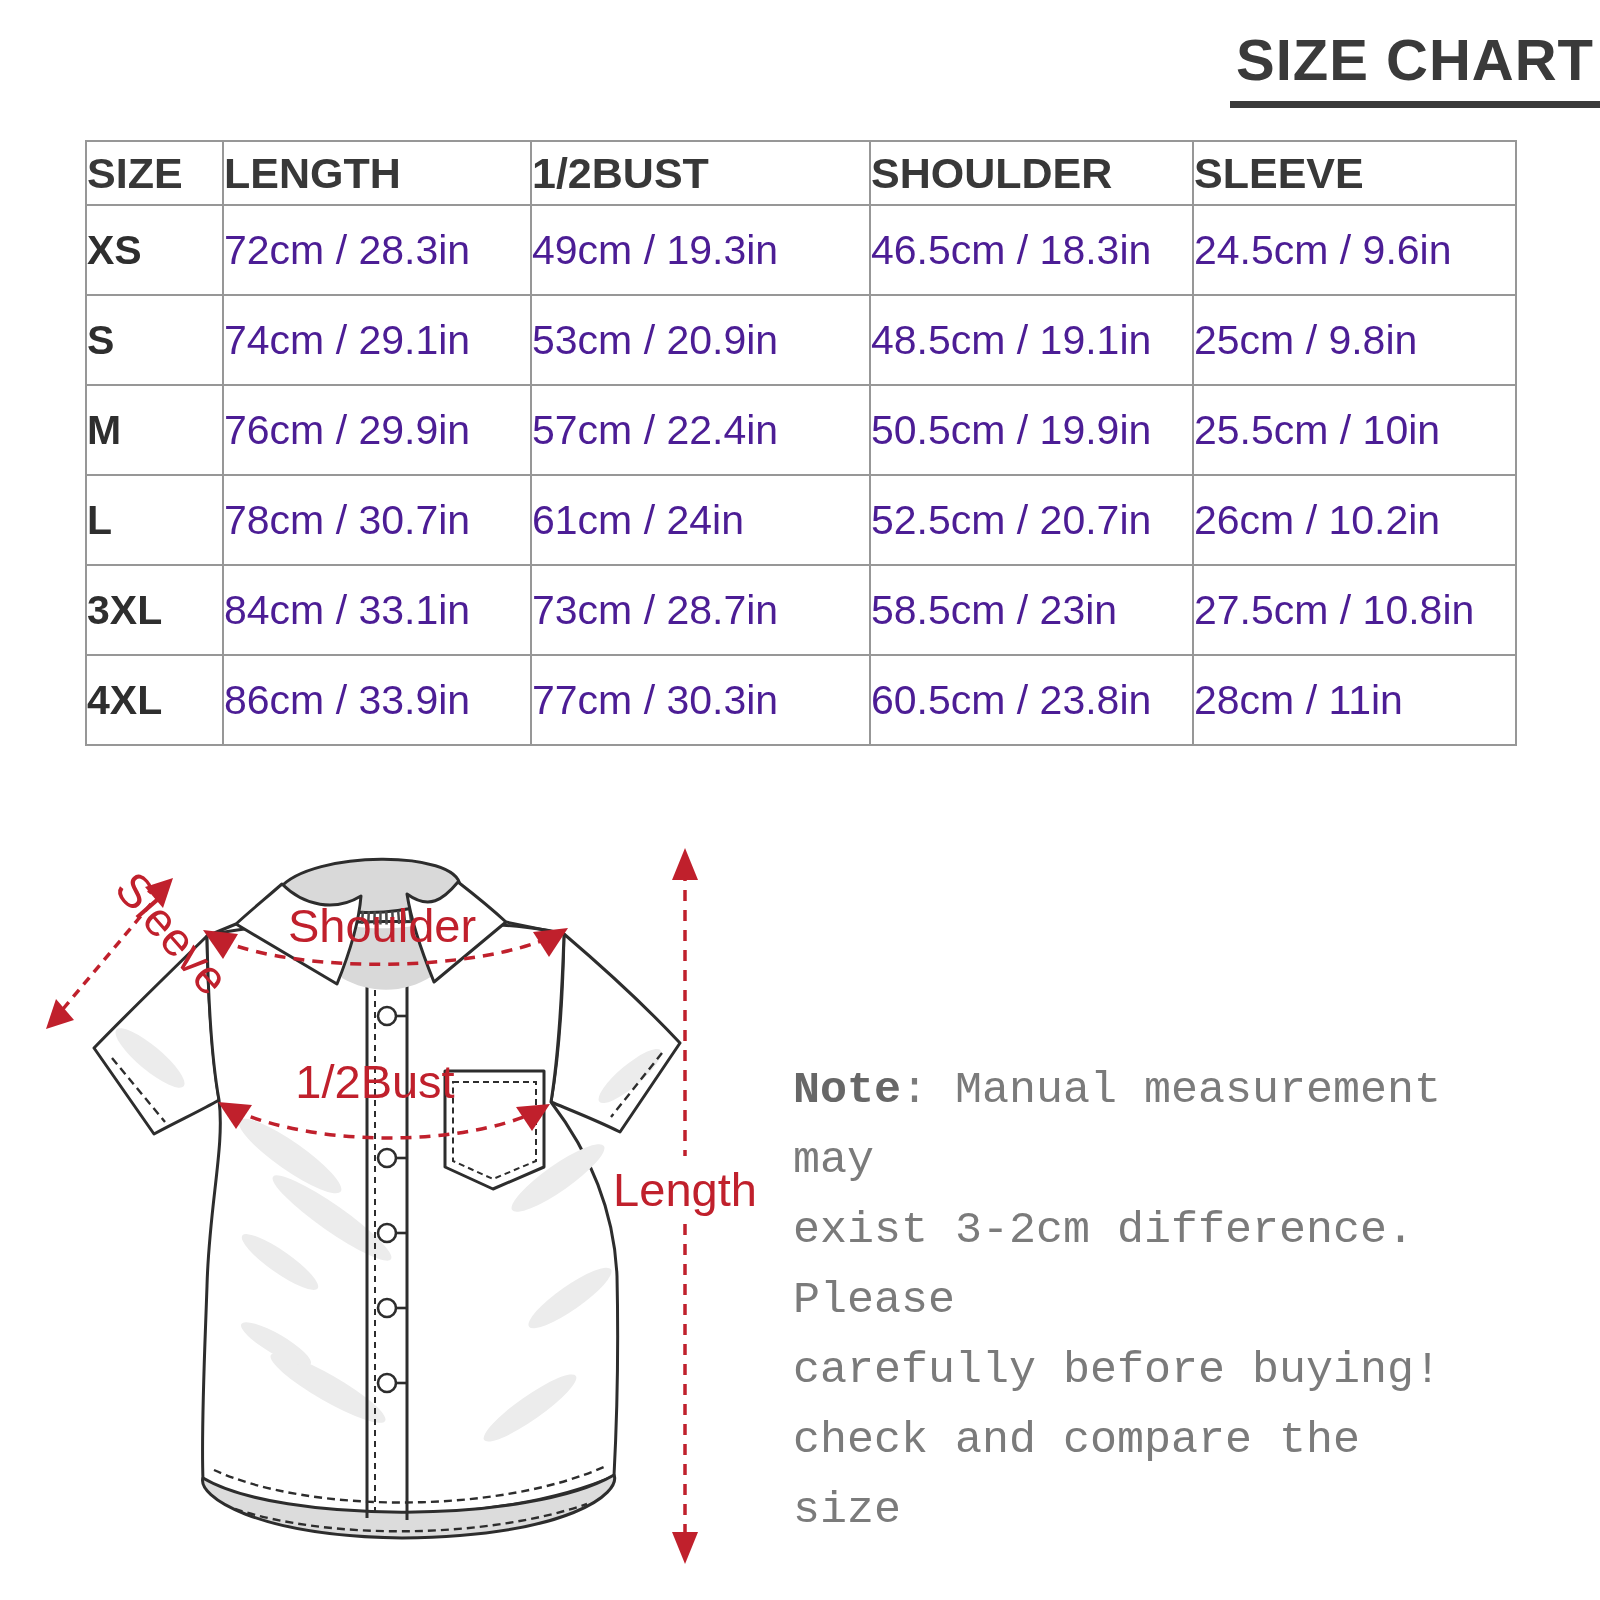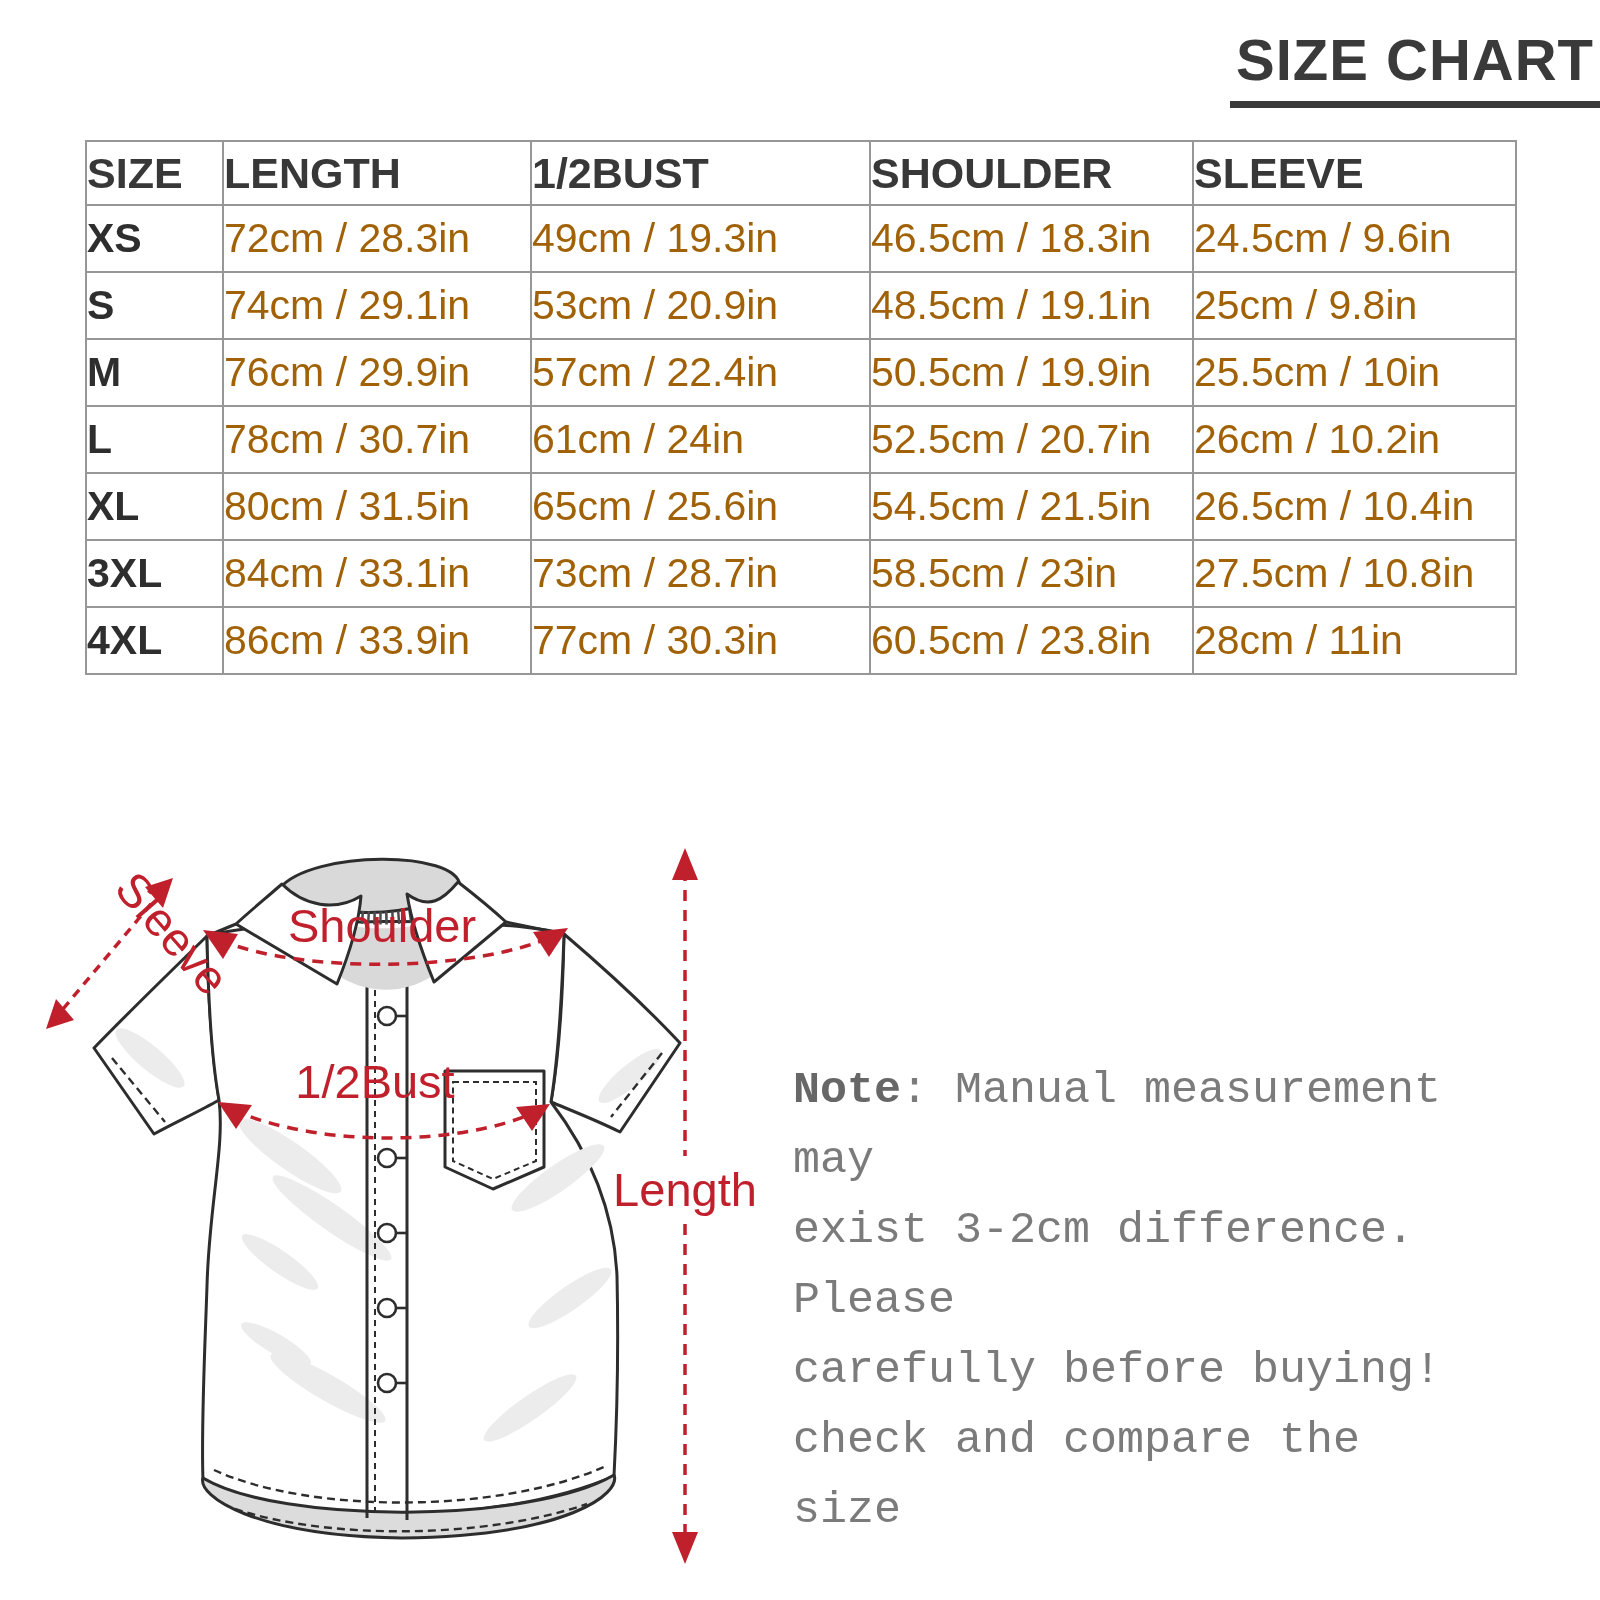--- a/index.html
+++ b/index.html
@@ -8,23 +8,23 @@
 
   
   .title-wrap{position:absolute;top:26px;left:0;width:100%;text-align:right;}
   .title{display:inline-block;font-size:58px;font-weight:bold;letter-spacing:1px;color:#3a3a3a;
          border-bottom:7px solid #3a3a3a;padding:0 6px 8px 6px;}
 
   
   .size-table{position:absolute;left:85px;top:140px;width:1430px;border-collapse:collapse;table-layout:fixed;}
   .size-table th,.size-table td{border:2px solid #979797;text-align:left;vertical-align:middle;padding:0;}
   .size-table thead th{height:62px;font-size:43px;font-weight:bold;color:#383838;}
-  .size-table tbody tr{height:67px;}
+  .size-table tbody tr{height:90px;}
   .size-table tbody th{font-size:41px;font-weight:bold;color:#2e2e2e;}
-  .size-table tbody td{font-size:41px;font-weight:normal;color:#a16207;}
+  .size-table tbody td{font-size:41px;font-weight:normal;color:#4c1d95;}
 
   
   .diagram{position:absolute;left:30px;top:826px;width:740px;height:756px;}
 
   
   .note{position:absolute;left:793px;top:1056px;width:700px;font-size:45px;line-height:70px;color:#7b7b7b;font-family:Liberation Mono, monospace;}
   .note b{color:#676767;font-weight:bold;}
 </style>
 </head>
 <body>
@@ -75,27 +75,20 @@
           <td>25.5cm / 10in</td>
         </tr>
         <tr>
           <th>L</th>
           <td>78cm / 30.7in</td>
           <td>61cm / 24in</td>
           <td>52.5cm / 20.7in</td>
           <td>26cm / 10.2in</td>
         </tr>
         <tr>
-          <th>XL</th>
-          <td>80cm / 31.5in</td>
-          <td>65cm / 25.6in</td>
-          <td>54.5cm / 21.5in</td>
-          <td>26.5cm / 10.4in</td>
-        </tr>
-        <tr>
           <th>3XL</th>
           <td>84cm / 33.1in</td>
           <td>73cm / 28.7in</td>
           <td>58.5cm / 23in</td>
           <td>27.5cm / 10.8in</td>
         </tr>
         <tr>
           <th>4XL</th>
           <td>86cm / 33.9in</td>
           <td>77cm / 30.3in</td>

